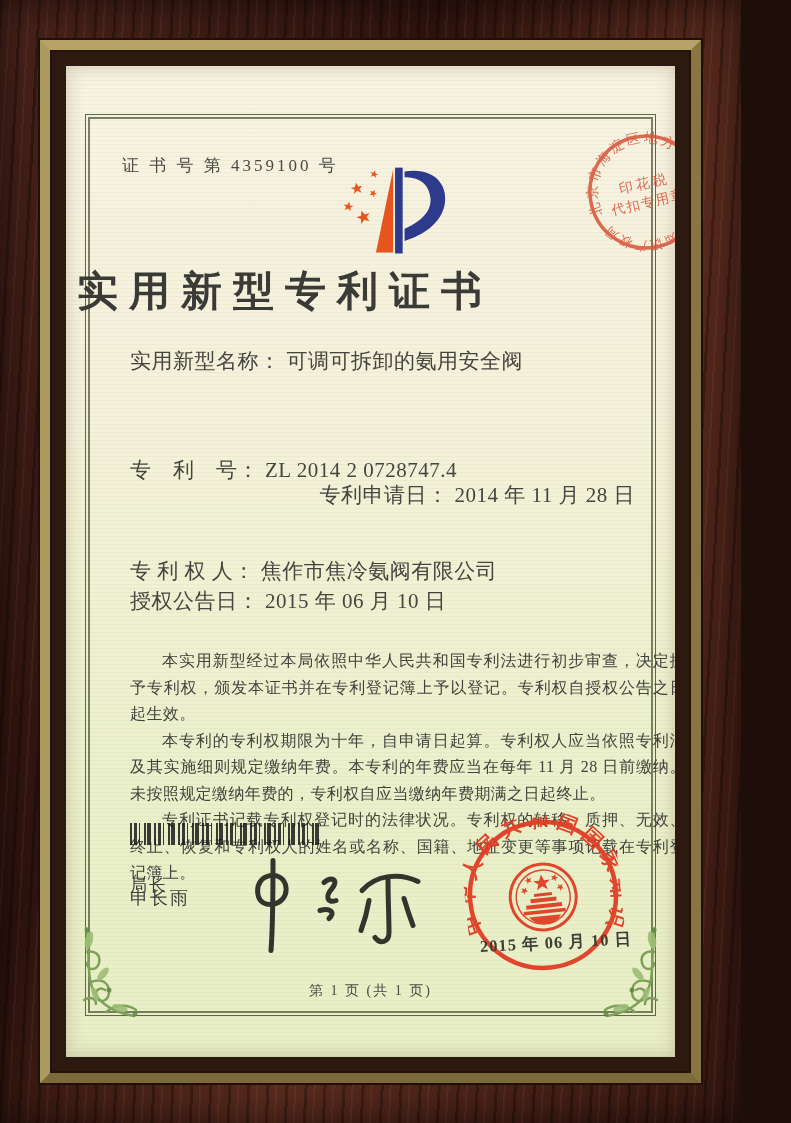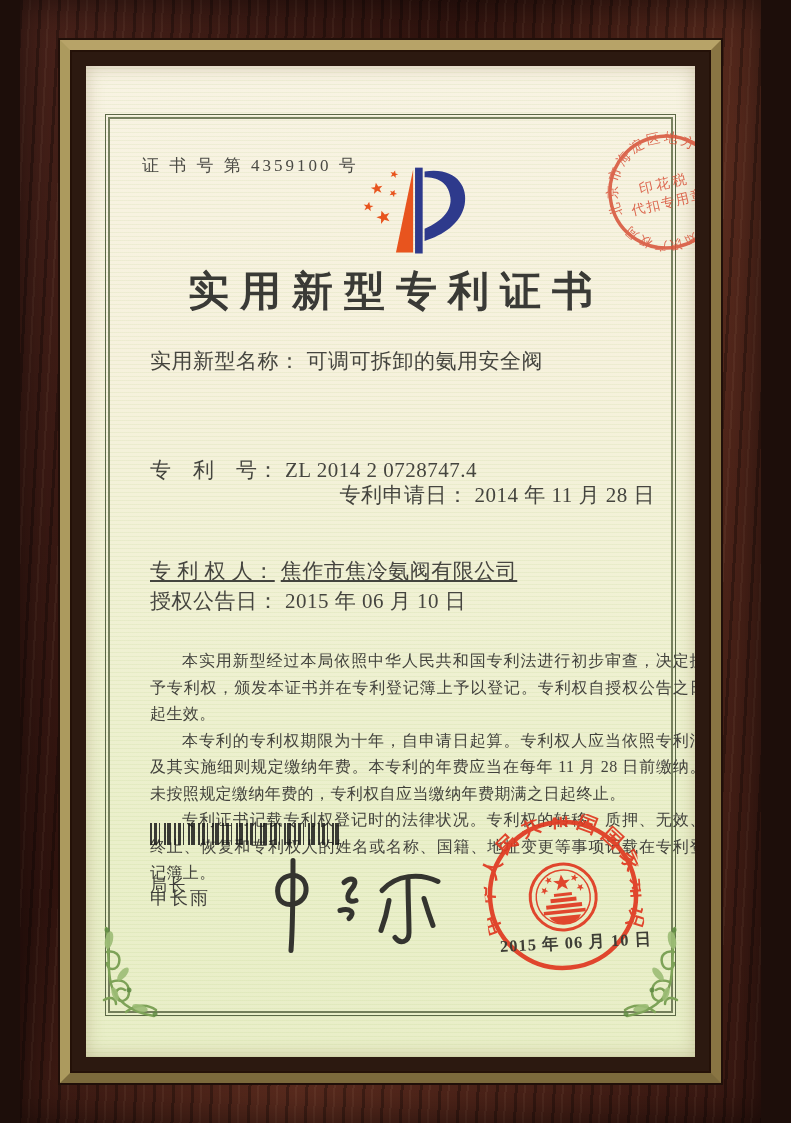--- a/index.html
+++ b/index.html
@@ -1,21 +1,21 @@
 <!DOCTYPE html>
 <html><head>
 <meta charset="utf-8">
 <style>
   html,body{margin:0;padding:0;}
   body{
     width:791px;height:1123px;
     font-family:"Liberation Serif","DejaVu Serif",serif;
     background:#1d0e0a;
   }
-  .photo{position:relative;width:741px;height:1123px;overflow:hidden;margin-left:20px;}
+  .photo{position:relative;width:741px;height:1123px;overflow:hidden;}
 
   
   .frame-wood{
     position:absolute;inset:0;
     background:
       repeating-linear-gradient(93deg, rgba(0,0,0,.28) 0 3px, rgba(0,0,0,0) 3px 9px,
         rgba(255,220,180,.05) 9px 11px, rgba(0,0,0,0) 11px 19px),
       linear-gradient(115deg,#4a231b 0%,#2f130e 35%,#5a2b1e 62%,#351610 100%);
     box-shadow: inset 0 0 40px rgba(0,0,0,.6);
   }
@@ -53,36 +53,36 @@
   .corner-right{right:8px;top:858px;transform:scaleX(-1);}
 
   
   .cert-no{
     position:absolute;left:56px;top:88px;
     font-size:17px;letter-spacing:3px;color:#4a4a44;
   }
   .sipo-logo{position:absolute;left:268px;top:94px;width:124px;height:104px;}
   .cert-title{
     position:absolute;left:0;right:0;top:198px;
-    text-align:center;font-size:41px;font-weight:600;
+    text-align:left;font-size:41px;font-weight:600;
     letter-spacing:11px;color:#3a3a36;text-indent:11px;
   }
 
   .tax-stamp{
     position:absolute;left:518px;top:64px;width:124px;height:124px;
     transform:rotate(-13deg);opacity:.88;
   }
 
   
   .field-row{
     position:absolute;left:64px;right:40px;
     font-size:21px;color:#45453f;letter-spacing:.5px;white-space:nowrap;
   }
   .field-row .value{margin-left:6px;}
-  .f0{top:281px;} .f1{top:339px;} .f2{top:390px;} .f3{top:415px;text-align:right;} .f4{top:491px;text-decoration:underline;} .f5{top:521px;}
+  .f0{top:281px;} .f1{top:339px;} .f2{top:390px;} .f3{top:415px;text-align:right;} .f4{top:491px;} .f5{top:521px;}
 
   
   .legal{
     position:absolute;left:64px;width:556px;top:582px;
     font-size:16px;line-height:1.66;color:#43433d;
     text-align:justify;letter-spacing:.4px;
   }
   .legal p{margin:0;text-indent:2em;}
 
   
@@ -264,14 +264,15 @@
         <use href="#star2" transform="translate(18,-6) scale(0.38) rotate(40)"></use>
         <rect x="-9" y="-2" width="18" height="3"></rect>
         <rect x="-13" y="3" width="26" height="4"></rect>
         <rect x="-18" y="9" width="36" height="4"></rect>
         <rect x="-21" y="15" width="42" height="3.5"></rect>
         <path d="M-16,21 A 17 12 0 0 0 16,21 Z"></path>
       </g>
     </svg>
     <div class="seal-date">2015 年 06 月 10 日</div>
 
+    <div class="page-footer">第 1 页 (共 1 页)</div>
   </div>
 </div>
 
 </body></html>

